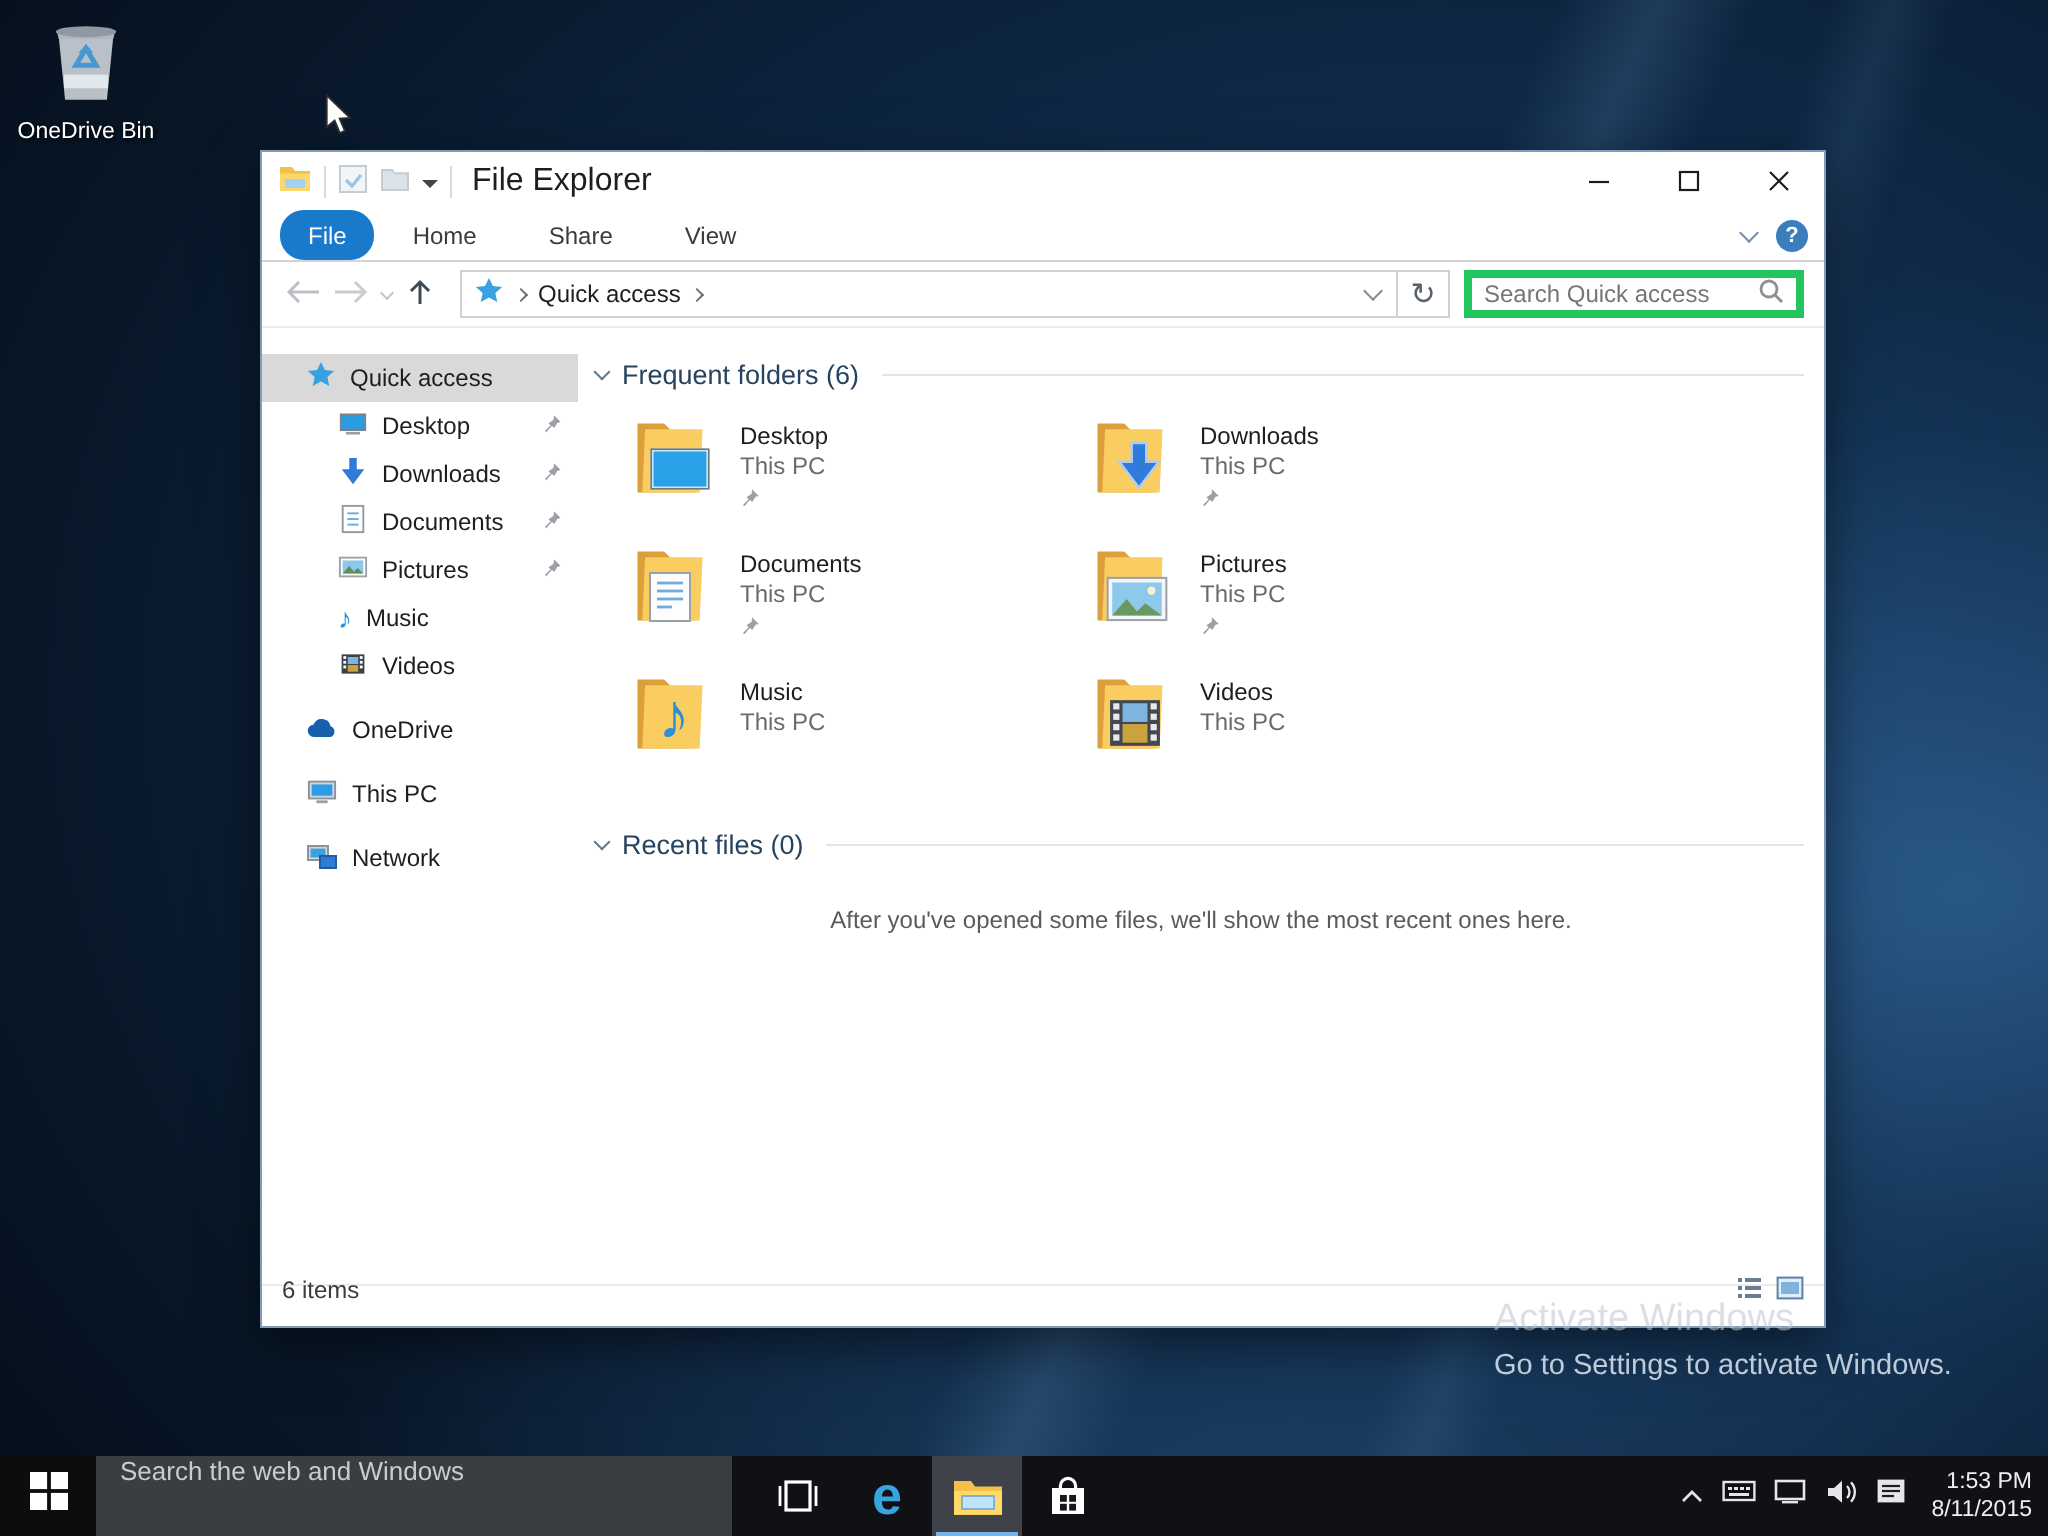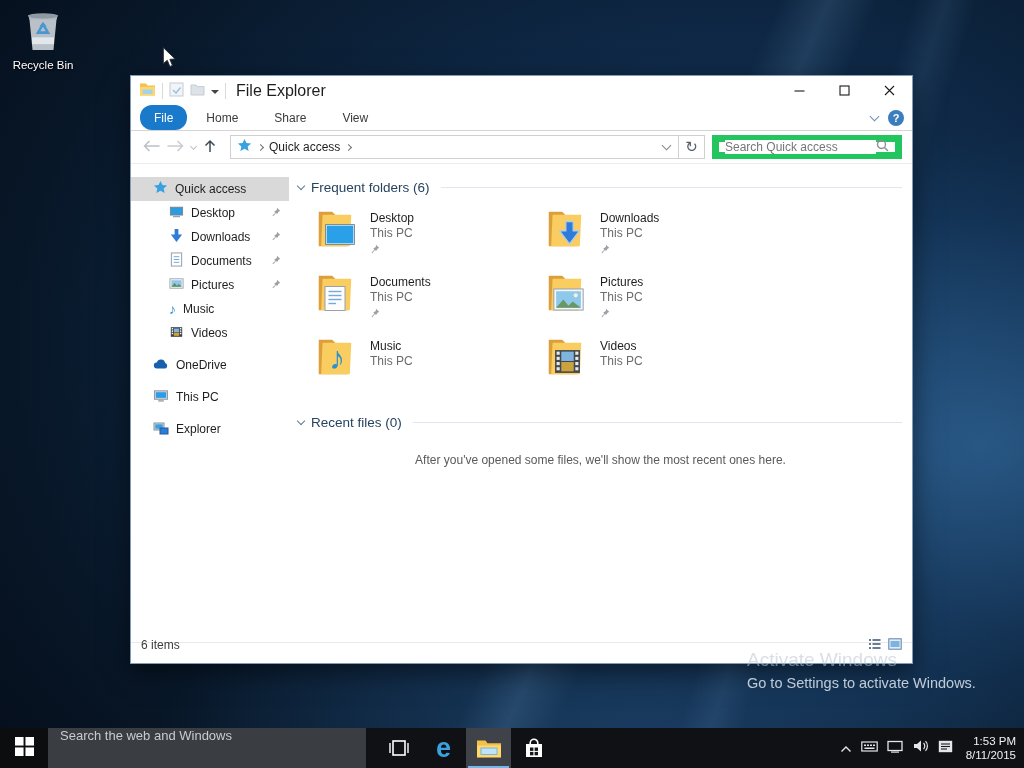--- a/index.html
+++ b/index.html
@@ -41,21 +41,21 @@
   .ribbon-right { margin-left:auto; display:flex; align-items:center; gap:10px; padding-right:8px; }
   .chev { display:inline-block; width:7px; height:7px; border-right:1.6px solid #6f8eb0; border-bottom:1.6px solid #6f8eb0; transform:rotate(45deg); margin-top:-3px; }
   .help-circle { width:16px; height:16px; border-radius:50%; background:#3a7ebd; color:#fff; font-size:11px; font-weight:bold; display:flex; align-items:center; justify-content:center; }
 
   .navbar { height:33px; display:flex; align-items:center; padding:0 10px 0 12px; gap:7px; border-bottom:1px solid #ececec; background:#fff; flex:0 0 auto; }
   .nav-chev-sm { display:inline-block; width:5px; height:5px; border-right:1.4px solid #bfc3c7; border-bottom:1.4px solid #bfc3c7; transform:rotate(45deg); margin-top:-2px; }
   .addressbox { flex:1 1 auto; height:24px; border:1px solid #d0d0d0; display:flex; align-items:center; padding:0 4px 0 6px; gap:6px; margin-left:6px; }
   .crumb-chev { display:inline-block; width:5px; height:5px; border-right:1.3px solid #707070; border-bottom:1.3px solid #707070; transform:rotate(-45deg); }
   .addr-caret { margin-left:auto; width:7px; height:7px; border-right:1.5px solid #8a8a8a; border-bottom:1.5px solid #8a8a8a; transform:rotate(45deg); margin-top:-4px; margin-right:4px; }
   .refresh-btn { width:26px; height:24px; border:1px solid #d0d0d0; border-left:none; display:flex; align-items:center; justify-content:center; color:#57606a; font-size:15px; margin-left:-7px; }
-  .searchbox { width:190px; height:24px; border:7px solid #22c55e; display:flex; align-items:center; padding:0 6px; }
+  .searchbox { width:170px; height:24px; border:4px solid #22c55e; display:flex; align-items:center; padding:0 6px; }
   .searchbox input { border:none; outline:none; flex:1; font-size:12px; font-family:"Liberation Sans",sans-serif; color:#333; min-width:0; }
   .searchbox input::placeholder { color:#767676; }
 
   .body-row { flex:1 1 auto; display:flex; min-height:0; }
   .sidebar { width:158px; flex:0 0 auto; padding-top:13px; overflow:hidden; }
   .side-item { height:24px; display:flex; align-items:center; gap:7px; padding-left:22px; padding-right:8px; font-size:12px; color:#1e1e1e; position:relative; }
   .side-item.child { padding-left:38px; }
   .side-item.selected { background:#d9d9d9; }
   .side-item .pin { margin-left:auto; }
   .side-gap { height:8px; }
@@ -113,21 +113,21 @@
   <span>
     <svg width="38" height="44" viewBox="0 0 36 42">
       <path d="M5 10h26l-3 30H8z" fill="#c9cfd6" opacity="0.92"></path>
       <path d="M4 7h28l-1 4H5z" fill="#aeb6bf"></path>
       <ellipse cx="18" cy="7.5" rx="14.5" ry="2.6" fill="#8f98a3"></ellipse>
       <rect x="7.5" y="28" width="21" height="6.5" fill="#e9edf1" opacity="0.85"></rect>
       <path d="M18 15.5l4.8 8h-9.6z" fill="none" stroke="#4798d2" stroke-width="2.4"></path>
       <path d="M14.5 17.5l3.5-4 3.5 4" fill="#4798d2"></path>
     </svg>
   </span>
-  <div class="label">Recycle Bin</div>
+  <div class="label">OneDrive Bin</div>
 </div>
 
 <div class="window">
 
   <div class="titlebar">
     <div class="qat">
       <span>
         <svg width="17" height="14" viewBox="0 0 17 14">
           <path d="M1 1.5h6l1.5 2H16v10H1z" fill="#f5c04a"></path>
           <path d="M1 4.8h15V13.5H1z" fill="#fcd76e"></path>
@@ -335,21 +335,21 @@
       </div>
       <div class="side-gap"></div>
       <div class="side-item">
         <span>
           <svg width="16" height="14" viewBox="0 0 16 14">
               <rect x="1" y="2" width="10" height="7" fill="#cfd6dd" stroke="#8a939c"></rect>
               <rect x="2.3" y="3.3" width="7.4" height="4.4" fill="#3aa0e0"></rect>
               <rect x="7" y="7" width="8" height="6" fill="#2f7bd9" stroke="#1f5d9e"></rect>
             </svg>
         </span>
-        <span>Explorer</span>
+        <span>Network</span>
       </div>
     </div>
 
     <div class="main">
       <div class="group-header">
         <span class="gh-chev"></span>
         <span class="group-title">Frequent folders (6)</span>
         <span class="group-rule"></span>
       </div>
 

